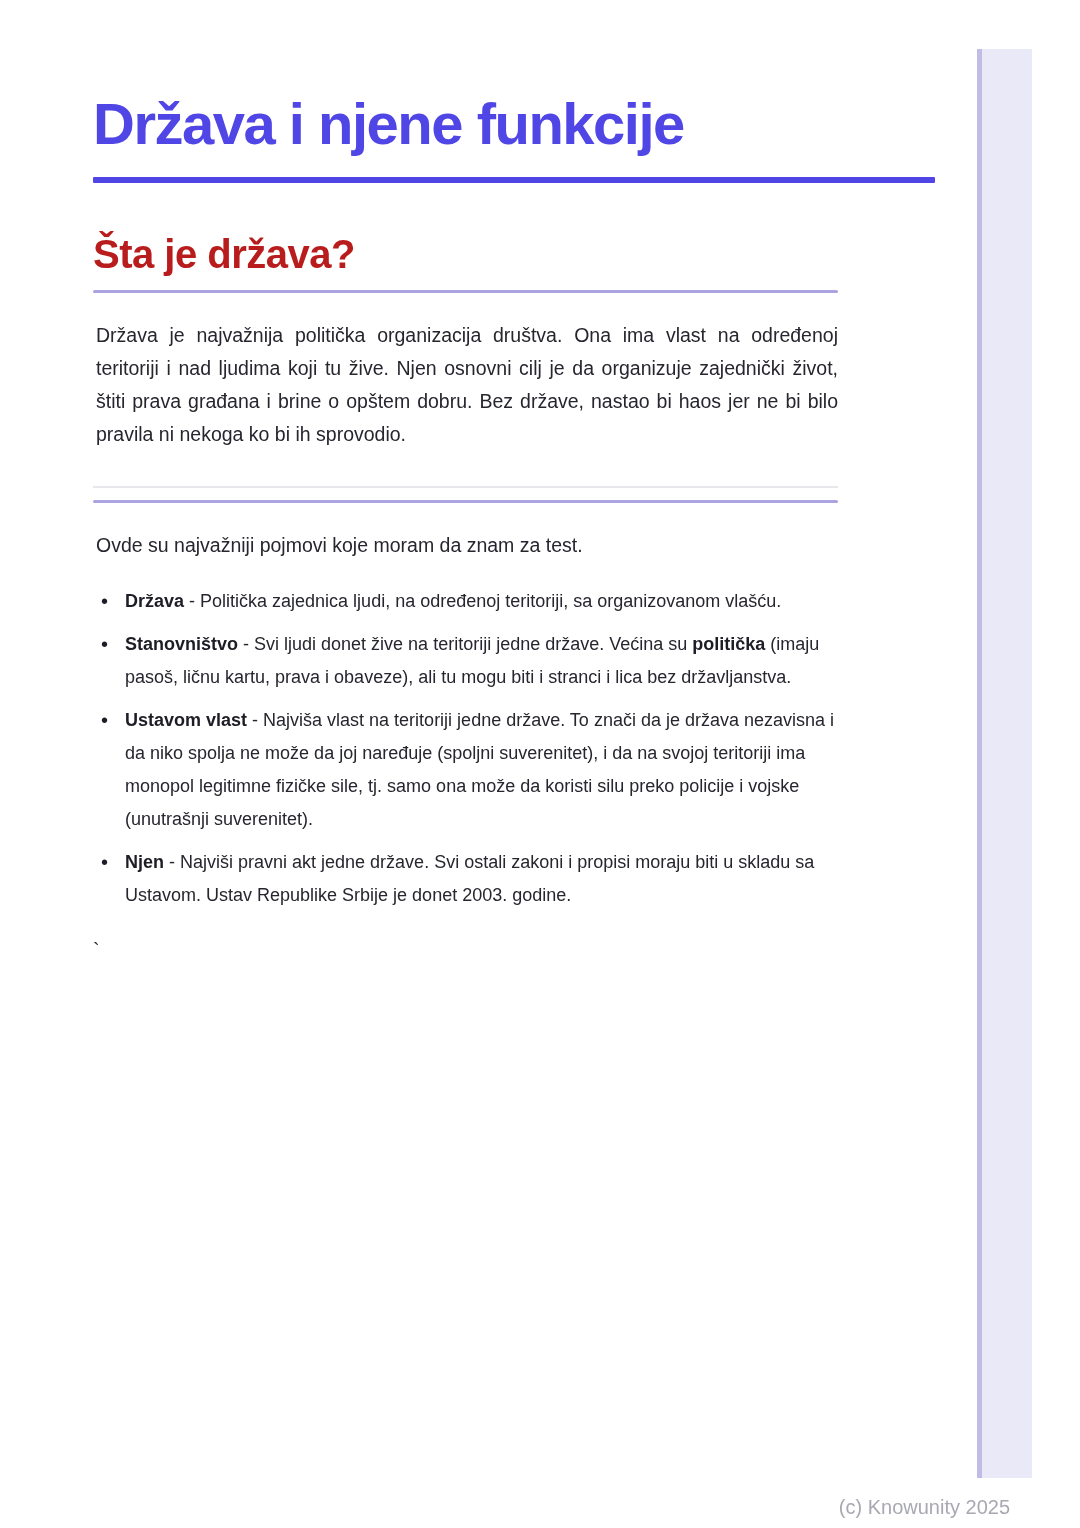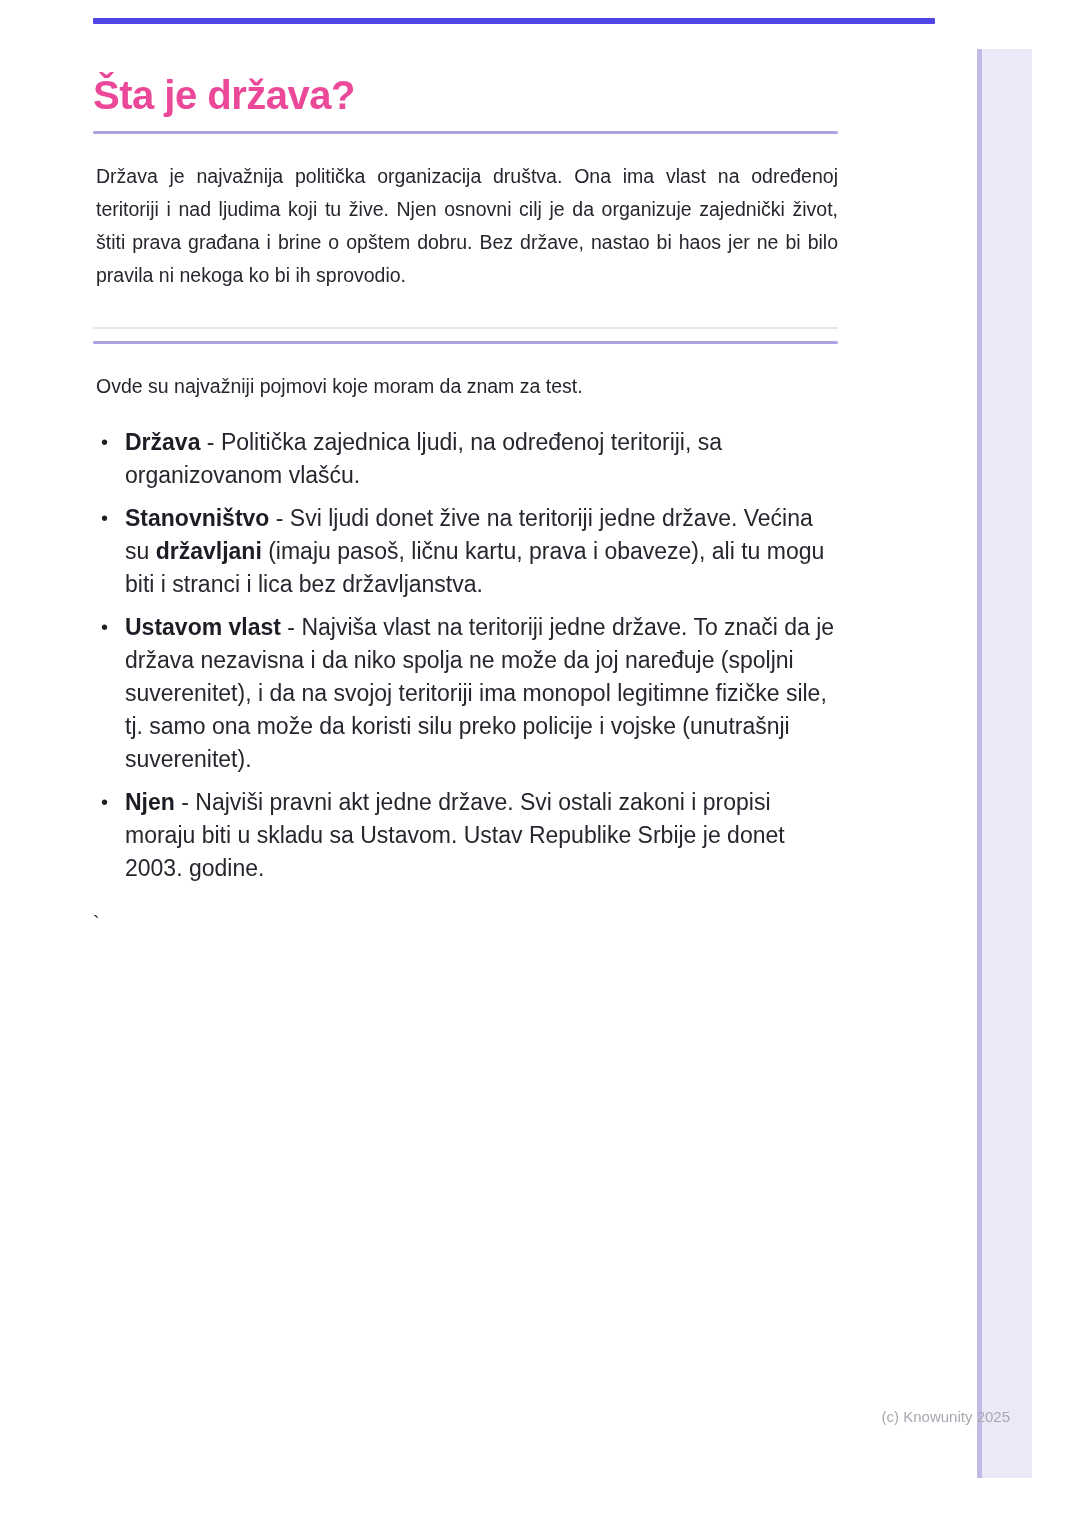--- a/index.html
+++ b/index.html
@@ -35,21 +35,21 @@
     height: 6px;
     background: #4f46e5;
     border-radius: 1px;
   }
   h2.section-heading {
     margin: 47px 0 0 0;
     font-size: 40px;
     line-height: 1.2;
     font-weight: bold;
     letter-spacing: -0.5px;
-    color: #ec4899;
+    color: #b91c1c;
   }
   h2.section-heading.second {
     margin-top: 42px;
   }
   .heading-rule {
     margin-top: 12px;
     width: 745px;
     height: 3px;
     background: #aba4e0;
     border-radius: 2px;
@@ -70,21 +70,21 @@
     background: #e8e8ec;
   }
   ul.terms-list {
     list-style: none;
     margin: 23px 0 0 0;
     padding: 0;
   }
   ul.terms-list li {
     position: relative;
     padding-left: 32px;
-    font-size: 23px;
+    font-size: 18px;
     line-height: 33px;
     color: #26262e;
     margin-top: 10px;
   }
   ul.terms-list li:first-child {
     margin-top: 0;
   }
   ul.terms-list li::before {
     content: "\2022";
     position: absolute;
@@ -109,52 +109,53 @@
     top: 49px;
     width: 55px;
     height: 1429px;
     background: #eae9f7;
     border-left: 5px solid #c1bce5;
     box-sizing: border-box;
     z-index: 1;
   }
   .copyright {
     position: absolute;
-    top: 1408px;
+    top: 1496px;
     right: 70px;
-    font-size: 15px;
+    font-size: 20px;
     color: #a8a8b1;
     z-index: 2;
   }
 </style>
 </head>
 <body>
 
 <div class="margin-strip"></div>
 
 <div class="page-content">
 
+  <h1 class="doc-title">Država i njene funkcije</h1>
 
   <div class="title-rule"></div>
 
   <section>
     <h2 class="section-heading">Šta je država?</h2>
     <div class="heading-rule"></div>
     <p class="body-text justified">Država je najvažnija politička organizacija društva. Ona ima vlast na određenoj teritoriji i nad ljudima koji tu žive. Njen osnovni cilj je da organizuje zajednički život, štiti prava građana i brine o opštem dobru. Bez države, nastao bi haos jer ne bi bilo pravila ni nekoga ko bi ih sprovodio.</p>
   </section>
 
   <div class="section-divider"></div>
 
   <section>
     <div class="heading-rule"></div>
     <p class="body-text">Ovde su najvažniji pojmovi koje moram da znam za test.</p>
 
     <ul class="terms-list">
       <li><strong>Država</strong><span> - Politička zajednica ljudi, na određenoj teritoriji, sa organizovanom vlašću.</span></li>
-      <li><strong>Stanovništvo</strong><span> - Svi ljudi donet žive na teritoriji jedne države. Većina su </span><strong>državljani</strong><span> (imaju pasoš, ličnu kartu, prava i obaveze), ali tu mogu biti i stranci i lica bez državljanstva.</span></li>
+      <li><strong>Stanovništvo</strong><span> - Svi ljudi donet žive na teritoriji jedne države. Većina su </span><strong>politička</strong><span> (imaju pasoš, ličnu kartu, prava i obaveze), ali tu mogu biti i stranci i lica bez državljanstva.</span></li>
       <li><strong>Ustavom vlast</strong><span> - Najviša vlast na teritoriji jedne države. To znači da je država nezavisna i da niko spolja ne može da joj naređuje (spoljni suverenitet), i da na svojoj teritoriji ima monopol legitimne fizičke sile, tj. samo ona može da koristi silu preko policije i vojske (unutrašnji suverenitet).</span></li>
       <li><strong>Njen</strong><span> - Najviši pravni akt jedne države. Svi ostali zakoni i propisi moraju biti u skladu sa Ustavom. Ustav Republike Srbije je donet 2003. godine.</span></li>
     </ul>
   </section>
 
   <div class="stray-char">`</div>
 
 </div>
 
 <div class="copyright">(c) Knowunity 2025</div>

